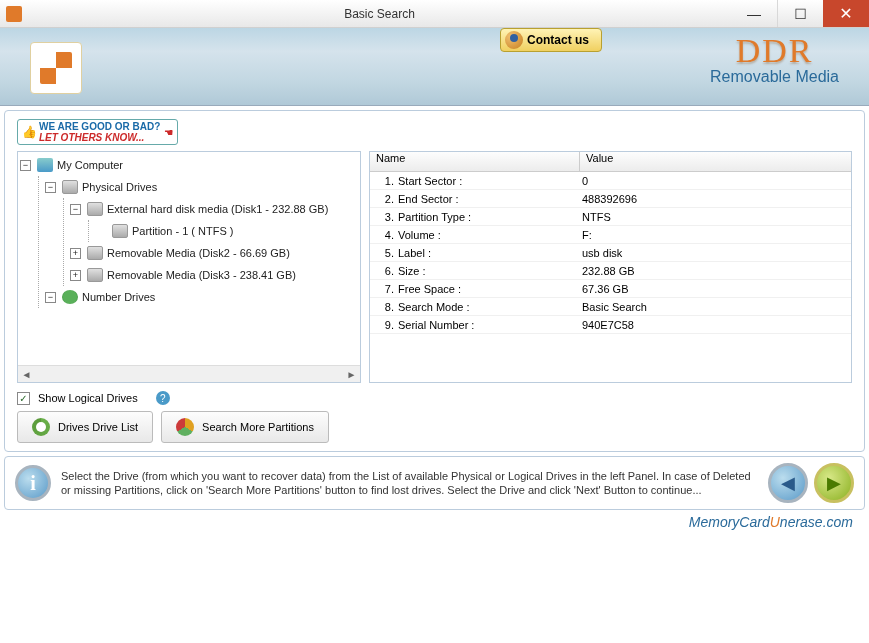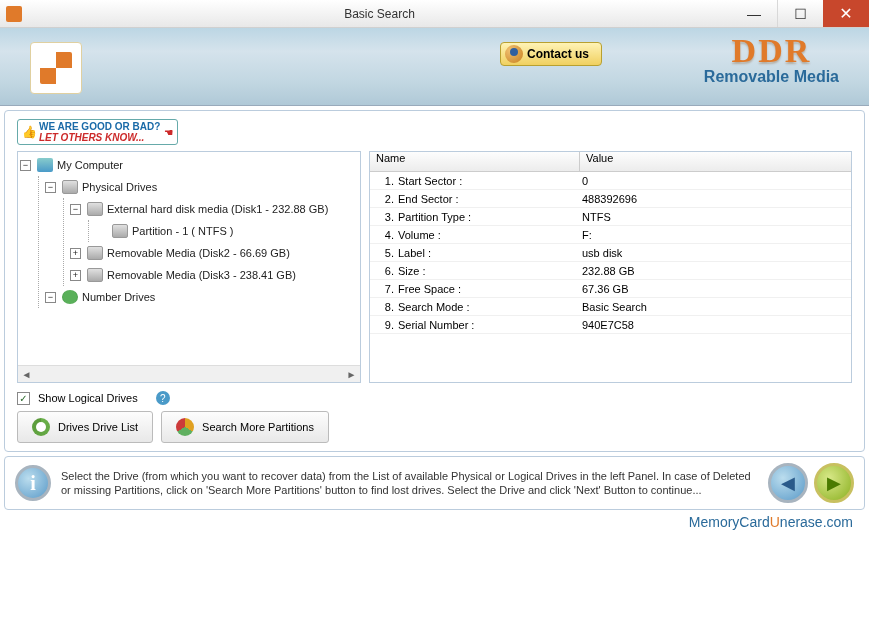--- a/index.html
+++ b/index.html
@@ -12,26 +12,26 @@
 .titlebar .win-btns { display: flex; height: 100%; }
 .titlebar .win-btn { width: 46px; display: flex; align-items: center; justify-content: center; font-size: 14px; }
 .titlebar .win-btn.min { color: #333; }
 .titlebar .win-btn.max { color: #333; border-left: 1px solid #d8d8d8; }
 .titlebar .win-btn.close { background: #c8472c; color: #fff; font-size: 16px; }
 
 
 .banner { height: 78px; background: linear-gradient(180deg, #bcd6e4 0%, #d5e3ec 30%, #c2d7e2 70%, #b0c9d7 100%); position: relative; border-bottom: 1px solid #9ab; }
 .banner-box { position: absolute; top: 14px; left: 30px; width: 52px; height: 52px; background: #fff; border: 1px solid #e0d0a0; border-radius: 4px; display: flex; align-items: center; justify-content: center; }
 .banner-box-inner { width: 32px; height: 32px; background: repeating-conic-gradient(#e07a2a 0% 25%, transparent 25% 50%); border-radius: 2px; }
-.contact-btn { position: absolute; top: 14px; left: 500px; background: linear-gradient(#fff3b5, #f0d060); border: 1px solid #b8a030; border-radius: 4px; padding: 2px 12px 2px 4px; font-size: 12px; display: flex; align-items: center; gap: 4px; font-weight: bold; }
+.contact-btn { position: absolute; top: 0; left: 500px; background: linear-gradient(#fff3b5, #f0d060); border: 1px solid #b8a030; border-radius: 4px; padding: 2px 12px 2px 4px; font-size: 12px; display: flex; align-items: center; gap: 4px; font-weight: bold; }
 .contact-btn .icon { width: 18px; height: 18px; border-radius: 50%; background: radial-gradient(circle at 30% 30%, #f0c070, #c88020); display: inline-block; position: relative; }
 .contact-btn .icon::after { content: ""; position: absolute; top: 3px; left: 5px; width: 8px; height: 8px; border-radius: 50%; background: #3060a0; }
 .brand { position: absolute; top: 6px; right: 30px; text-align: center; }
-.brand .ddr { font-family: Georgia, serif; font-size: 34px; font-weight: bold; color: #e07a2a; letter-spacing: 2px; line-height: 1; text-shadow: 0 2px 2px rgba(120,60,0,0.3); }
-.brand .sub { font-size: 16px; font-weight: bold; color: #2a6a9a; }
+.brand .ddr { font-family: Georgia, serif; font-size: 34px; font-weight: normal; color: #e07a2a; letter-spacing: 2px; line-height: 1; text-shadow: 0 2px 2px rgba(120,60,0,0.3); }
+.brand .sub { font-size: 16px; font-weight: normal; color: #2a6a9a; }
 
 
 .main { padding: 8px 12px; border: 1px solid #bcd; border-radius: 4px; margin: 4px; }
 .feedback-badge { display: inline-flex; align-items: center; border: 1px solid #6aa; border-radius: 3px; padding: 1px 4px; font-size: 10px; font-family: "Courier New", monospace; font-weight: bold; gap: 2px; background: #fff; }
 .feedback-badge .thumb { color: #2a6a9a; font-size: 12px; }
 .feedback-badge .line1 { color: #1a6aa8; }
 .feedback-badge .line2 { color: #cc2a2a; font-style: italic; }
 .feedback-badge .pointer { color: #cc2a2a; margin-left: 2px; }
 
 .panels { display: flex; gap: 8px; margin-top: 6px; }
@@ -82,21 +82,21 @@
 
 .footer { display: flex; align-items: center; border: 1px solid #bcd; border-radius: 4px; margin: 2px 4px; padding: 6px 10px; gap: 10px; }
 .info-icon { width: 36px; height: 36px; border-radius: 50%; background: radial-gradient(circle at 35% 35%, #bde, #5a9ac8); display: flex; align-items: center; justify-content: center; border: 3px solid #a8b4bf; }
 .info-icon span { color: #fff; font-weight: bold; font-size: 20px; font-family: Georgia, serif; }
 .footer-text { flex: 1; font-size: 11px; color: #333; line-height: 1.3; }
 .nav-btns { display: flex; gap: 6px; }
 .nav-btn { width: 40px; height: 40px; border-radius: 50%; border: 3px solid #a8b4bf; display: flex; align-items: center; justify-content: center; font-size: 18px; }
 .nav-back { background: radial-gradient(circle at 35% 35%, #bde, #5a9ac8); color: #2a5a8a; }
 .nav-next { background: radial-gradient(circle at 35% 35%, #d8e888, #8ab020); color: #4a7a00; border-color: #c8c060; }
 
-.site-footer { text-align: right; padding: 2px 16px; font-size: 14px; }
+.site-footer { text-align: right; padding: 2px 16px; font-size: 14px; font-style: italic; }
 .site-footer .m { color: #2a6a9a; }
 .site-footer .c { color: #2a6a9a; }
 .site-footer .u { color: #e07a2a; }
 .site-footer .dom { color: #2a6a9a; }
 </style>
 </head>
 <body>
 
 <div class="titlebar">
   <div class="app-icon"></div>

